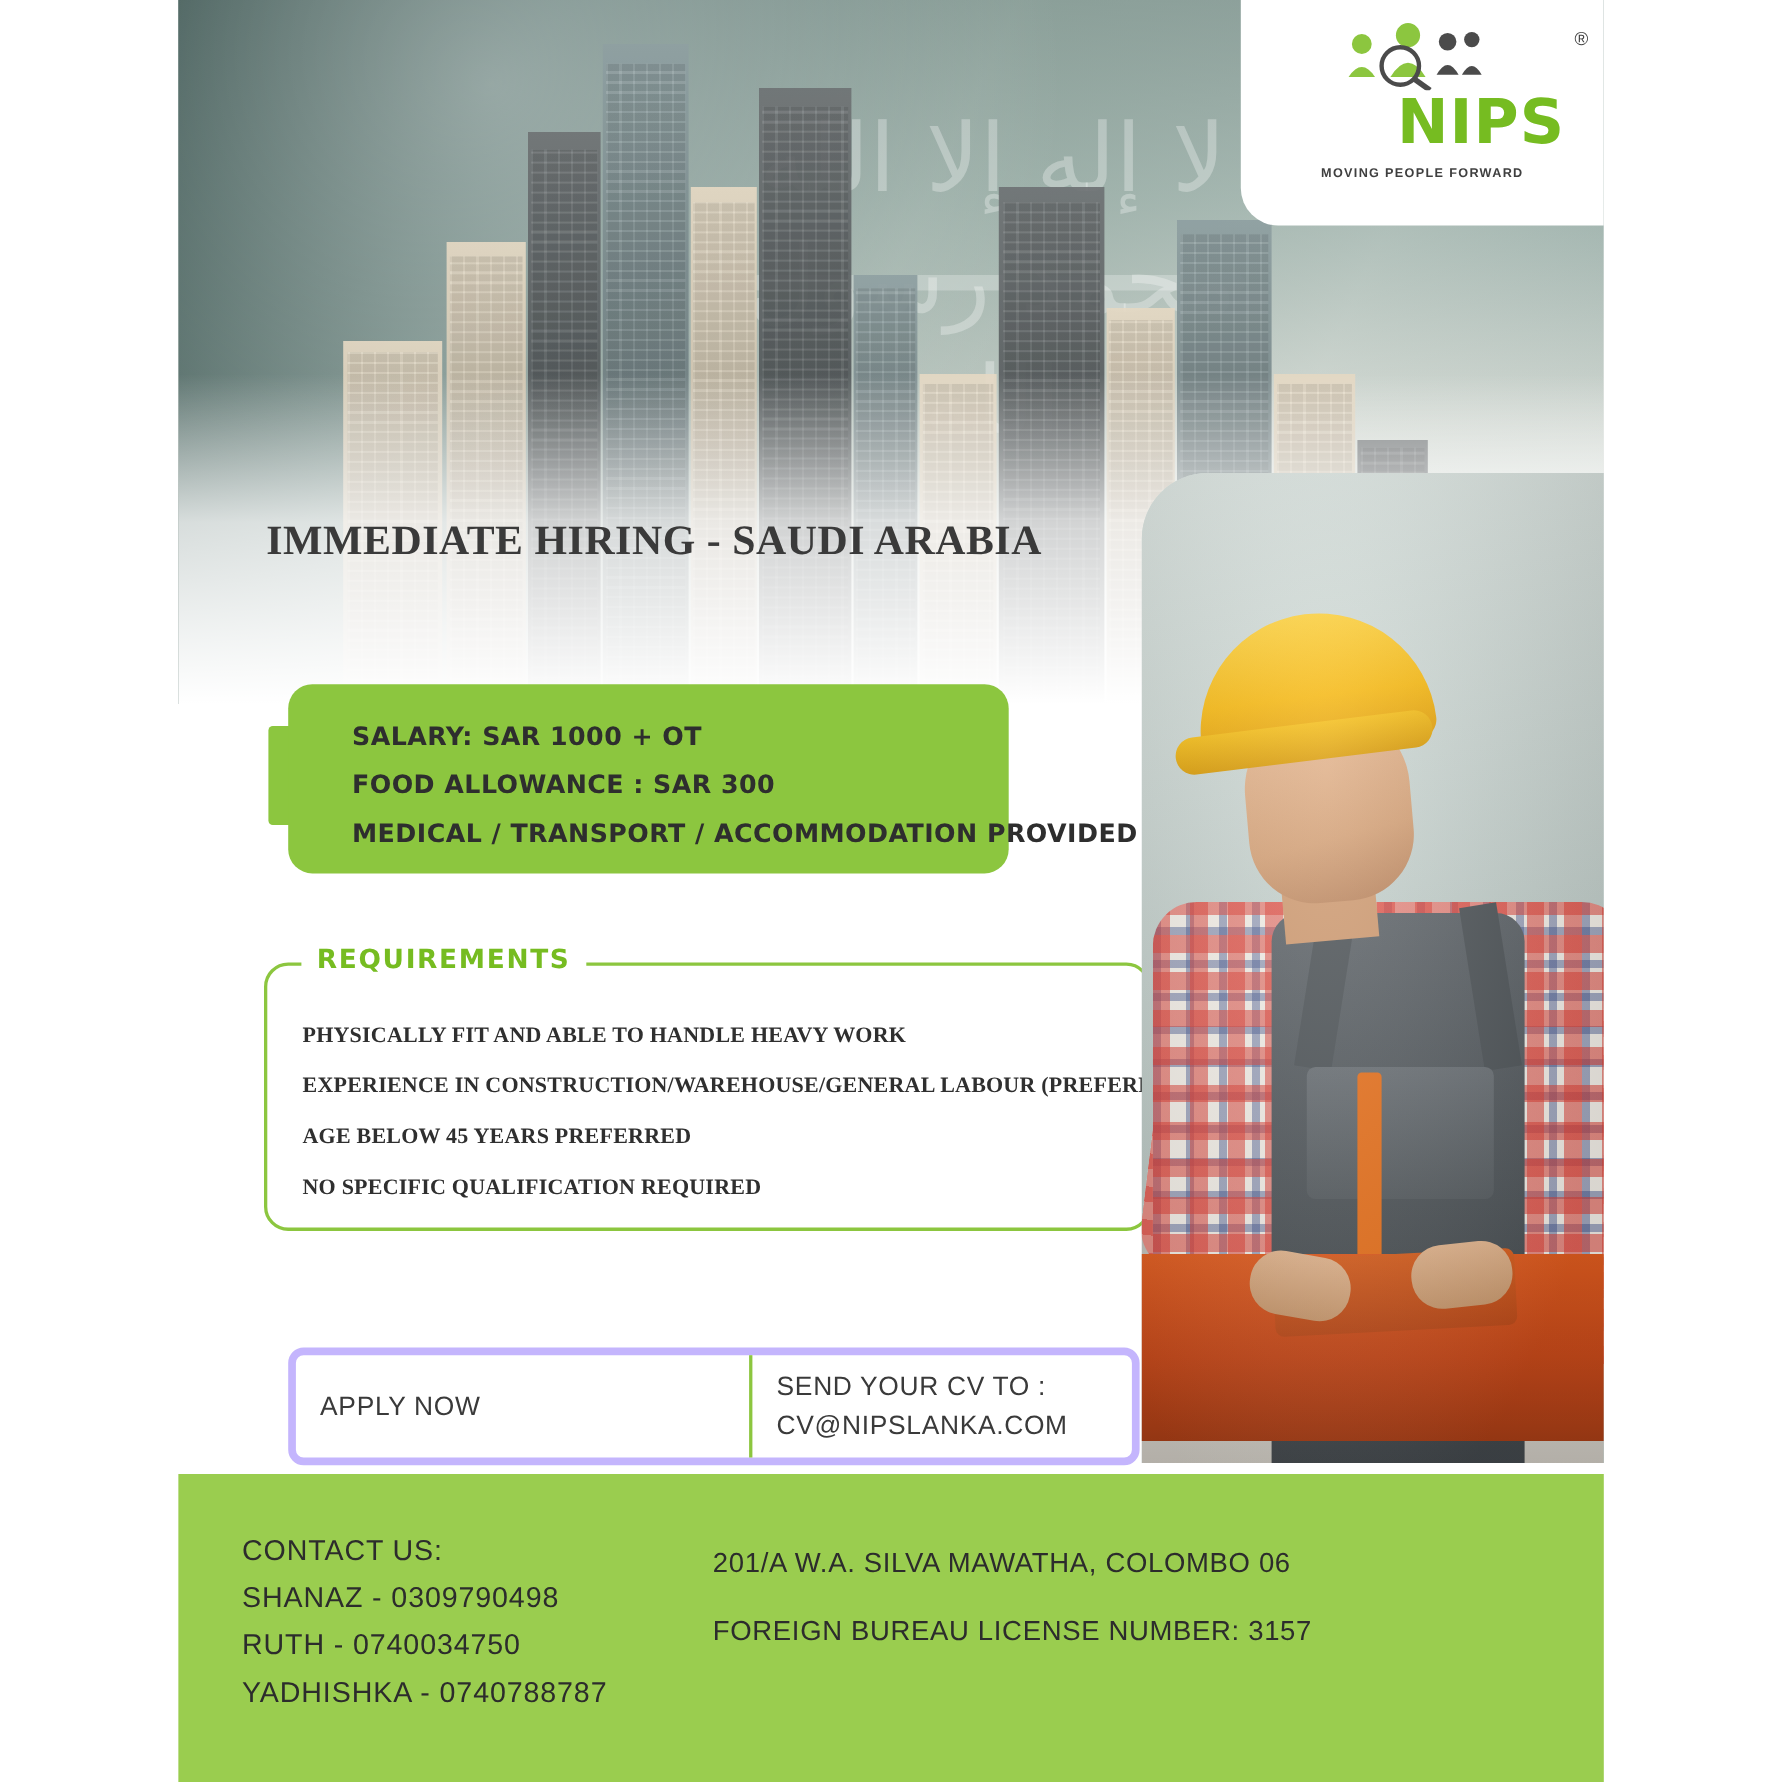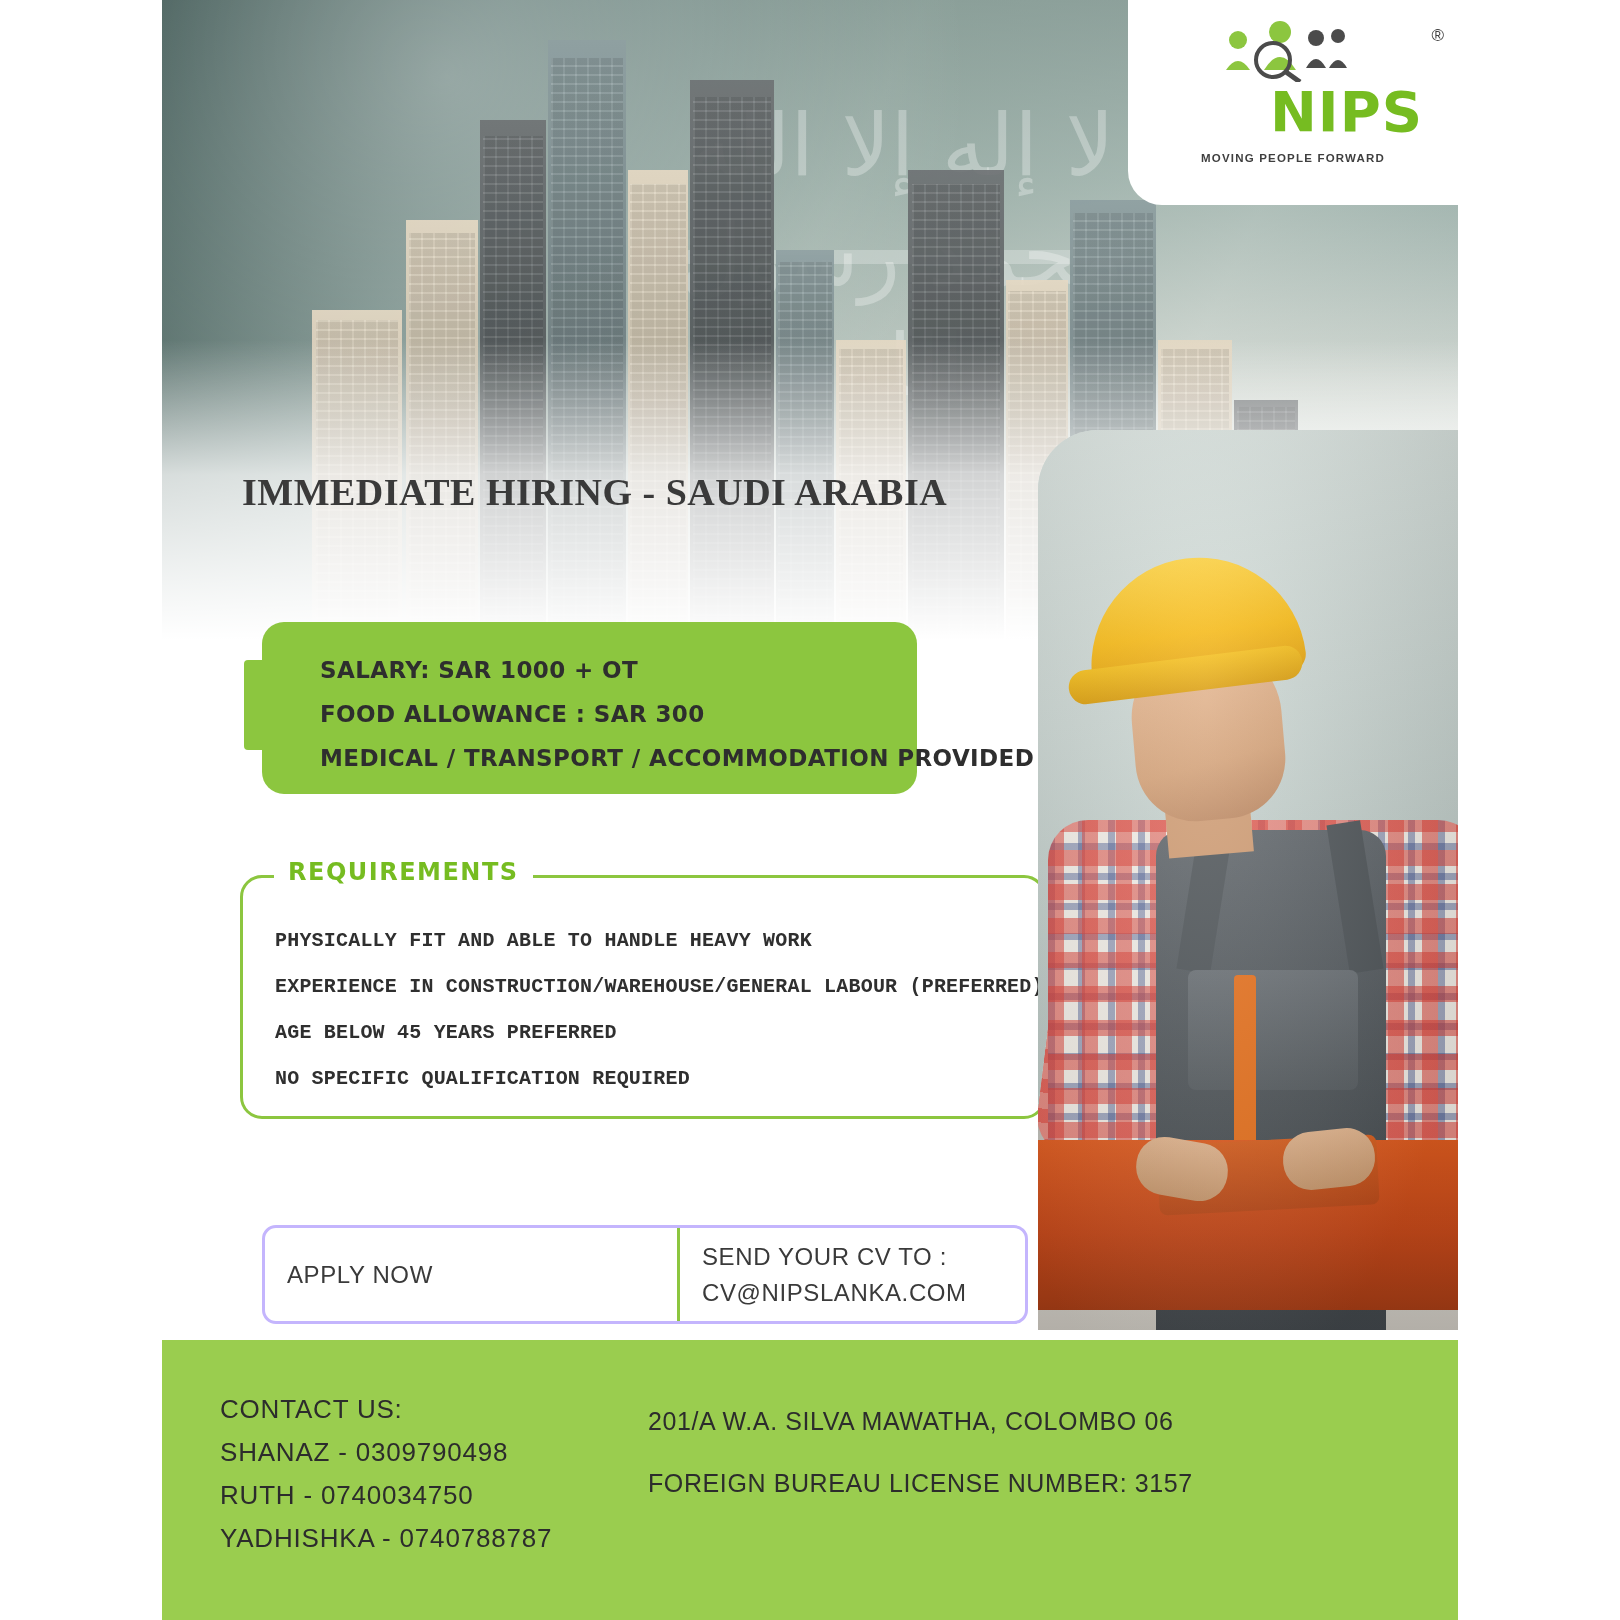--- a/index.html
+++ b/index.html
@@ -360,37 +360,37 @@
     letter-spacing: 1.5px;
     color: #76bc21;
     z-index: 7;
   }
   .req-list {
     list-style: none;
     margin: 0;
     padding: 40px 0 0 32px;
   }
   .req-list li {
-    font-family: Liberation Mono, monospace;
+    font-family: Liberation Serif, serif;
     font-weight: bold;
     font-size: 20px;
     letter-spacing: 0.2px;
     color: #2f2f2f;
     line-height: 46px;
     white-space: nowrap;
   }
 
   
   .apply-box {
     position: absolute;
     left: 100px;
     top: 1225px;
     width: 760px;
     height: 93px;
-    border: 3px solid #c4b5fd;
+    border: 7px solid #c4b5fd;
     border-radius: 14px;
     display: flex;
     z-index: 6;
   }
   .apply-left, .apply-right {
     display: flex;
     flex-direction: column;
     justify-content: center;
     padding: 0 22px;
   }

